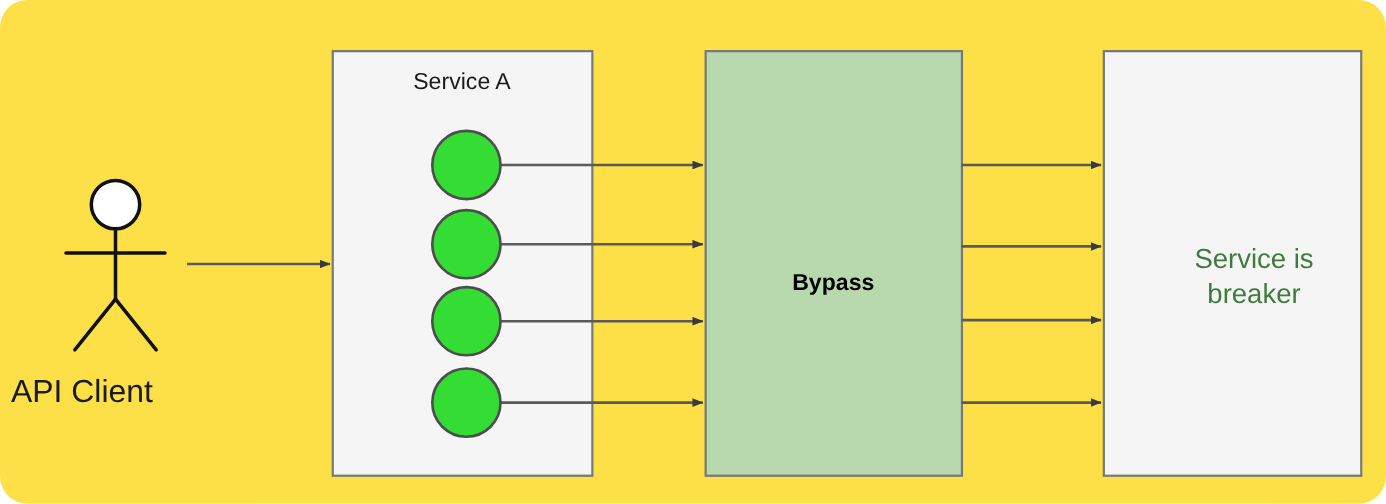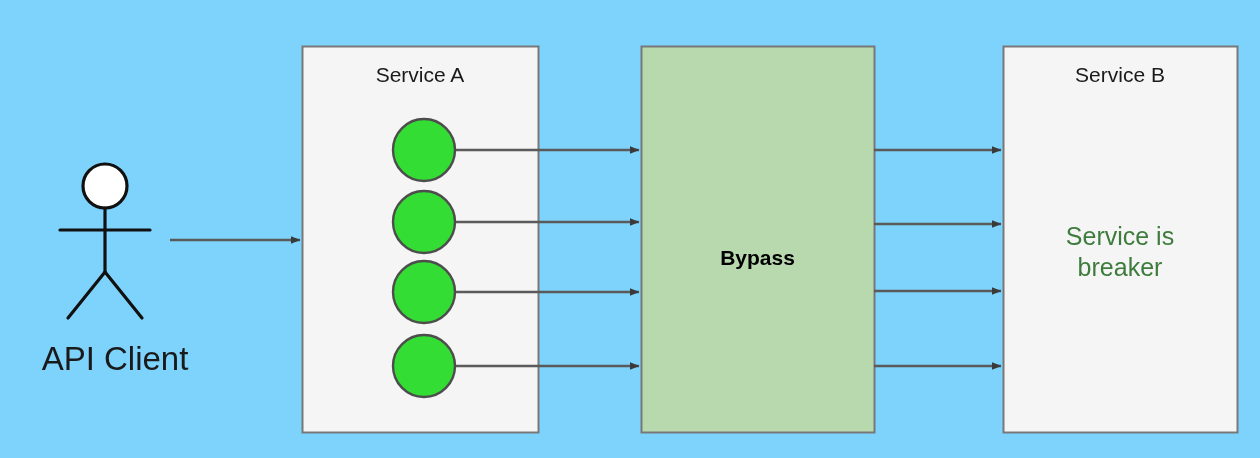--- a/index.html
+++ b/index.html
@@ -7,22 +7,23 @@
     padding: 0;
     background: #ffffff;
   }
   body {
     font-family: "Liberation Sans", sans-serif;
   }
   #canvas {
     position: relative;
     width: 1260px;
     height: 458px;
-    background: #7dd3fc;
+    background: #fde047;
     overflow: hidden;
+    border-radius: 25px;
   }
   #diagram-svg {
     position: absolute;
     left: 0;
     top: 0;
     width: 1260px;
     height: 458px;
   }
   .box-label {
     position: absolute;
@@ -45,31 +46,30 @@
   .box-status-text {
     position: absolute;
     text-align: center;
     font-size: 25px;
     color: #3E7C3E;
     font-family: "Liberation Sans", sans-serif;
     line-height: 1.22;
   }
   .actor-label {
     position: absolute;
-    text-align: center;
-    font-size: 33px;
+    font-size: 29px;
     color: #1a1a1a;
     font-family: "Liberation Sans", sans-serif;
     white-space: nowrap;
   }
   #serviceA-label { left: 302px; top: 62px; width: 236px; }
   #breaker-label  { left: 641px; top: 62px; width: 233px; }
   #serviceB-label { left: 1003px; top: 62px; width: 234px; }
   #breaker-body   { left: 641px; top: 246px; width: 233px; }
-  #serviceB-body  { left: 1003px; top: 221px; width: 234px; }
+  #serviceB-body  { left: 1003px; top: 221px; width: 234px; padding-left: 20px; }
   #actor-name     { left: 10px; top: 340px; width: 210px; }
 </style>
 </head>
 <body>
 
 <div id="canvas">
 
   <svg id="diagram-svg" viewBox="0 0 1260 458" xmlns="http://www.w3.org/2000/svg">
     <defs>
       <marker id="arrowhead" markerWidth="10" markerHeight="8" refX="9.5" refY="4" orient="auto" markerUnits="userSpaceOnUse">
@@ -137,21 +137,20 @@
       <circle cx="424" cy="292" r="31" fill="#33DD33" stroke="#4D4D4D" stroke-width="2.4"></circle>
     </g>
     <g>
       <circle cx="424" cy="366" r="31" fill="#33DD33" stroke="#4D4D4D" stroke-width="2.4"></circle>
     </g>
   </svg>
 
   <div class="box-label" id="serviceA-label">Service A</div>
 
 
-  <div class="box-label" id="serviceB-label">Service B</div>
 
   <div class="box-body-text" id="breaker-body">
     <div>Bypass</div>
   </div>
 
   <div class="box-status-text" id="serviceB-body">
     <div>Service is</div>
     <div>breaker</div>
   </div>
 

